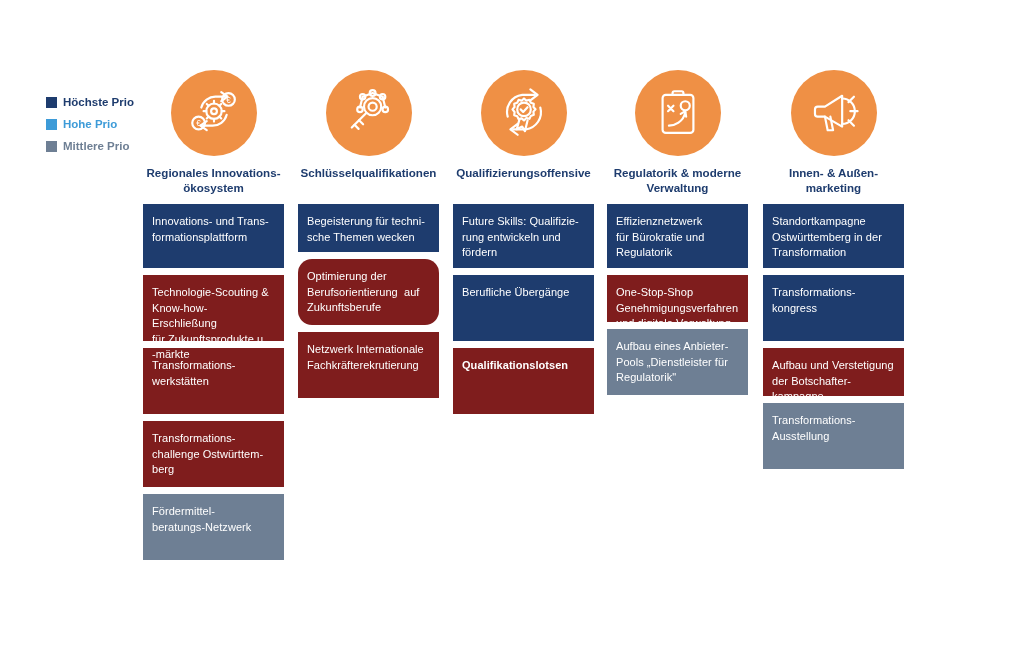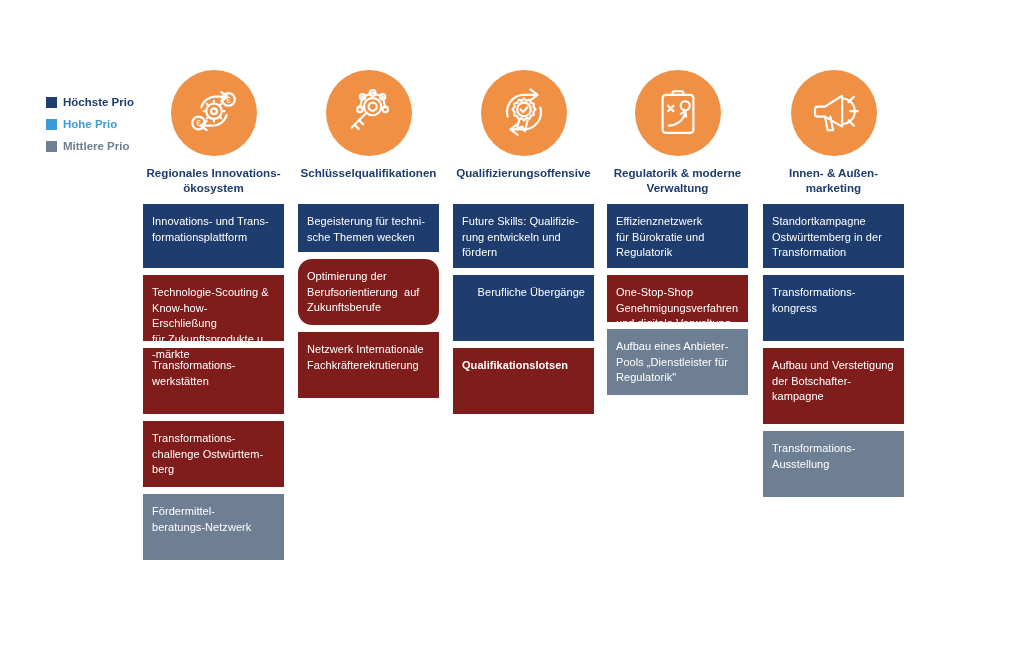--- a/index.html
+++ b/index.html
@@ -201,21 +201,21 @@
       <path d="M28.3 28 l2.8 2.8 4.8-5.2" fill="none" stroke="#ffffff" stroke-width="2.4" stroke-linecap="round" stroke-linejoin="round"></path>
       <path d="M27 39 L24 50 L30 47 L33 52 L36 40" fill="none" stroke="#ffffff" stroke-width="2.4" stroke-linecap="round" stroke-linejoin="round"></path>
           </svg>
         </div>
       </div>
       <div class="col-title" style="white-space: pre-line; color: rgb(30, 60, 110);">Qualifizierungsoffensive</div>
       <div class="cards">
         <div class="card prio-1" style="height: 64px;">Future Skills: Qualifizie-
 rung entwickeln und
 fördern</div>
-        <div class="card prio-1" style="height: 66px; text-align: right;">Berufliche Übergänge</div>
+        <div class="card prio-1" style="height: 66px;">Berufliche Übergänge</div>
         <div class="card prio-2" style="height: 66px; font-weight: bold;">Qualifikationslotsen</div>
       </div>
     </div>
     <div class="column" style="left: 464px;">
       <div class="col-icon-wrap">
         <div class="col-icon" style="background: rgb(239, 144, 69);">
           <svg viewBox="0 0 64 64" xmlns="http://www.w3.org/2000/svg" aria-hidden="true">
       <rect x="15" y="12" width="34" height="42" rx="3.5" fill="none" stroke="#ffffff" stroke-width="2.4" stroke-linecap="round" stroke-linejoin="round"></rect>
       <path d="M26 12 v-2 a2 2 0 0 1 2-2 h8 a2 2 0 0 1 2 2 v2" fill="none" stroke="#ffffff" stroke-width="2.4" stroke-linecap="round" stroke-linejoin="round"></path>
       <circle cx="40" cy="24" r="5" fill="none" stroke="#ffffff" stroke-width="2.4" stroke-linecap="round" stroke-linejoin="round"></circle>
@@ -251,20 +251,20 @@
         </div>
       </div>
       <div class="col-title" style="white-space: pre-line; color: rgb(30, 60, 110);">Innen- &amp; Außen-
 marketing</div>
       <div class="cards">
         <div class="card prio-1" style="height: 64px;">Standortkampagne
 Ostwürttemberg in der
 Transformation</div>
         <div class="card prio-1" style="height: 66px;">Transformations-
 kongress</div>
-        <div class="card prio-2" style="height: 76px;">Aufbau und Verstetigung
+        <div class="card prio-2" style="height: 48px;">Aufbau und Verstetigung
 der Botschafter-
 kampagne</div>
         <div class="card prio-3" style="height: 66px;">Transformations-
 Ausstellung</div>
       </div>
     </div>
   </div>
 
 </body></html>

